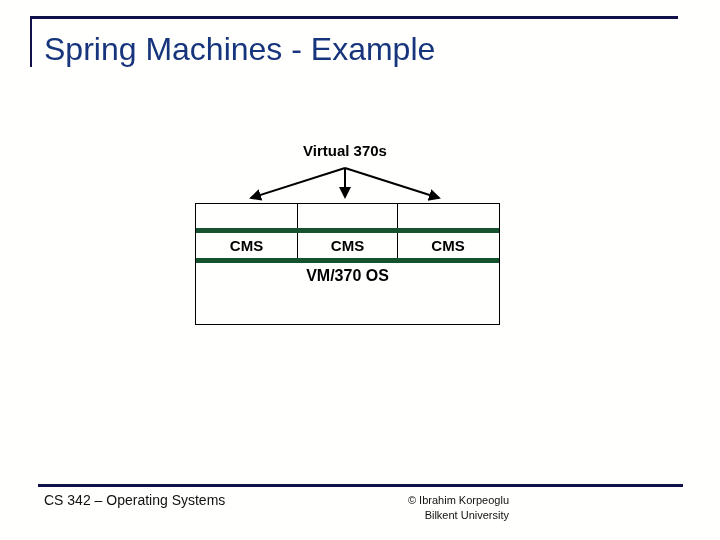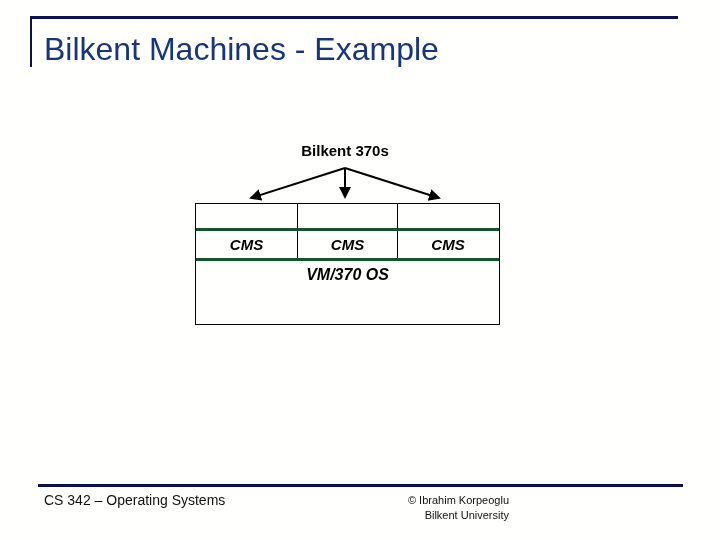--- a/index.html
+++ b/index.html
@@ -53,21 +53,21 @@
   .vm-table {
     position: absolute;
     left: 195px; top: 203px;
     width: 305px; height: 122px;
     border: 1px solid #000;
     display: flex;
     flex-direction: column;
     background: #fffffe;
   }
   .vm-row { display: flex; width: 100%; }
-  .vm-row + .vm-row { border-top: 3px solid #14532d; font-style: italic; }
+  .vm-row + .vm-row { border-top: 5px solid #14532d; }
   .row-empty { height: 24px; }
   .row-cms { height: 30px; }
   .row-os { height: 31px; }
   .row-hw { height: 34px; }
   .vm-cell {
     display: flex;
     align-items: center;
     justify-content: center;
     font-size: 15px;
     font-weight: bold;
@@ -118,23 +118,23 @@
     margin-top: 44px;
   }
 </style>
 </head>
 <body>
 
 <div class="slide">
 
   <div class="title-rule-top"></div>
   <div class="title-rule-left"></div>
-  <h1 class="slide-title">Bilkent Machines - Example</h1>
+  <h1 class="slide-title">Spring Machines - Example</h1>
 
-  <div class="vm-label">Bilkent 370s</div>
+  <div class="vm-label">Virtual 370s</div>
 
   <svg class="arrows-svg" viewBox="0 0 305 50" xmlns="http://www.w3.org/2000/svg">
     <defs>
       <marker id="ah" markerWidth="7" markerHeight="7" refX="5" refY="3" orient="auto">
         <path d="M0,0 L6,3 L0,6 z" fill="#000"></path>
       </marker>
     </defs>
     <line x1="150" y1="13" x2="56" y2="43" stroke="#000" stroke-width="2" marker-end="url(#ah)"></line>
     <line x1="150" y1="13" x2="150" y2="42" stroke="#000" stroke-width="2" marker-end="url(#ah)"></line>
     <line x1="150" y1="13" x2="244" y2="43" stroke="#000" stroke-width="2" marker-end="url(#ah)"></line>

